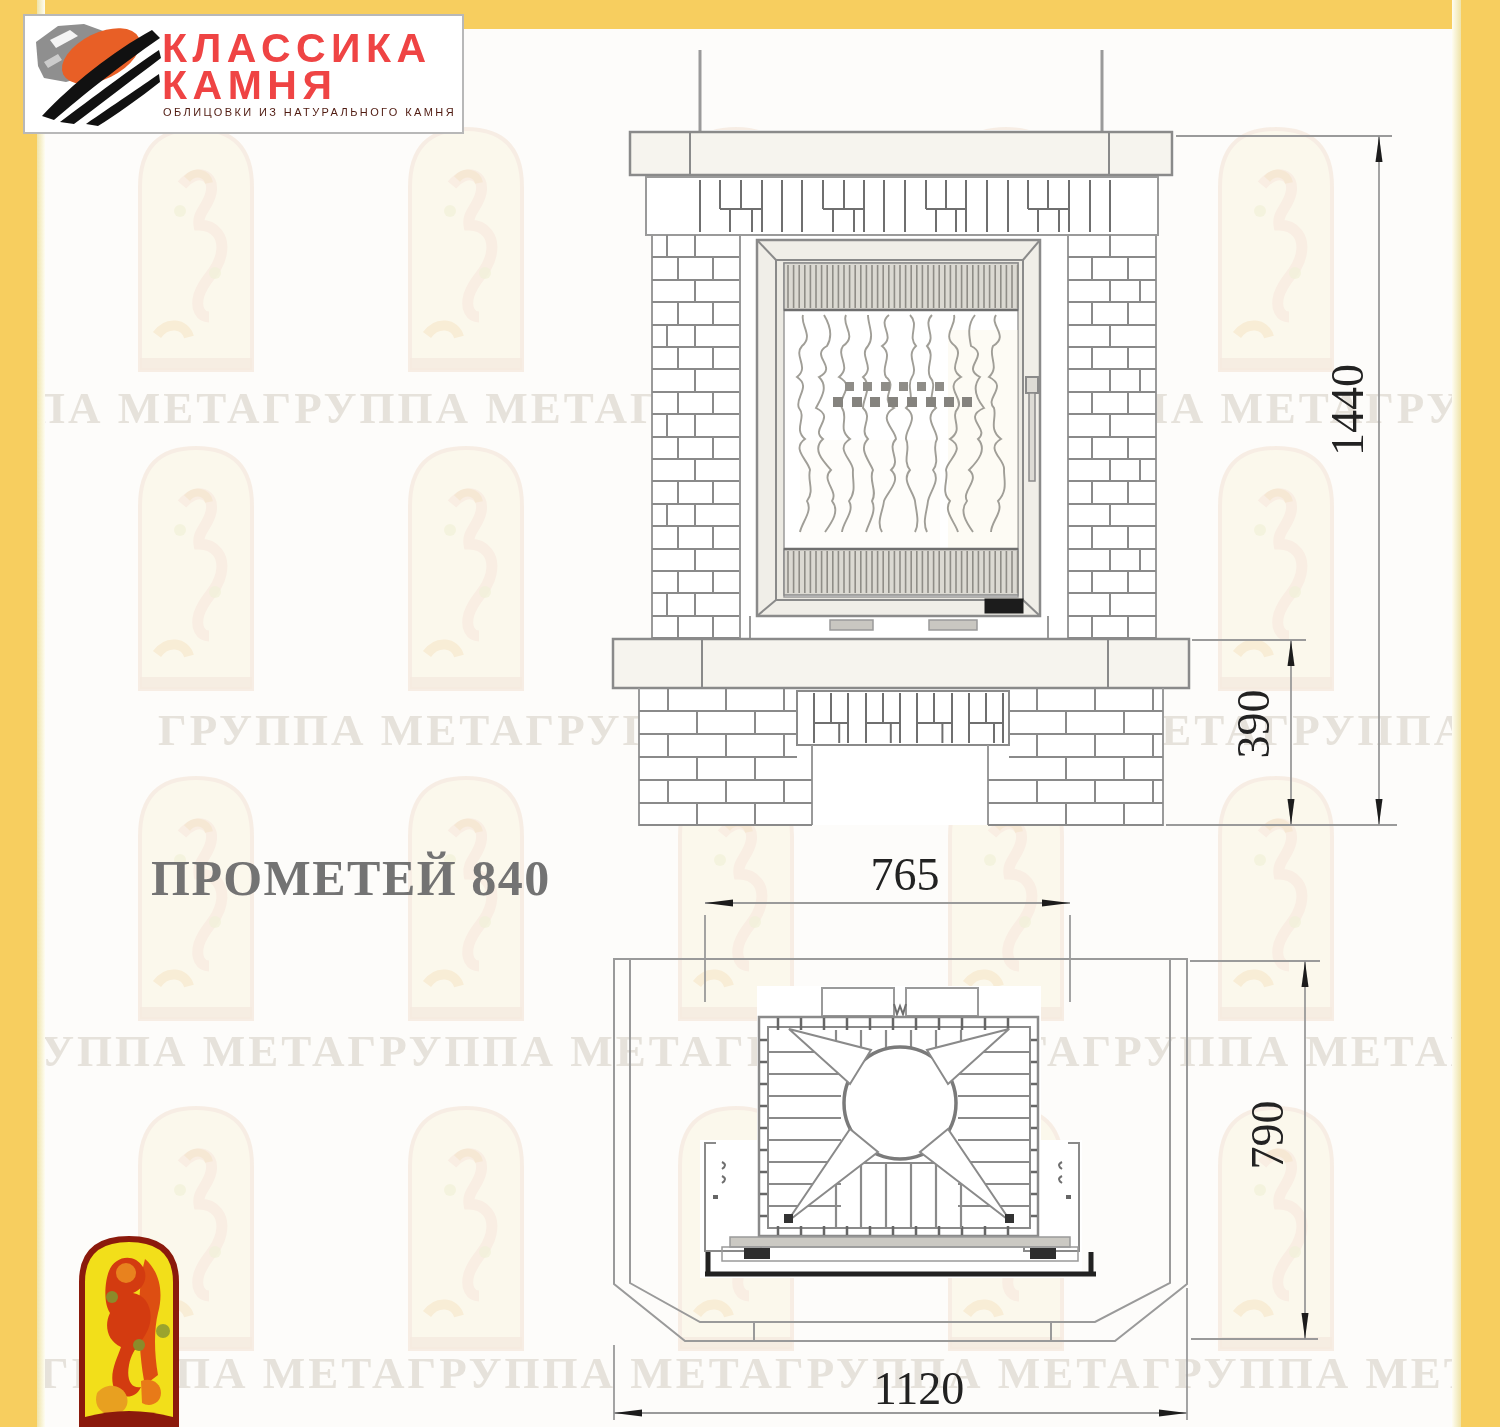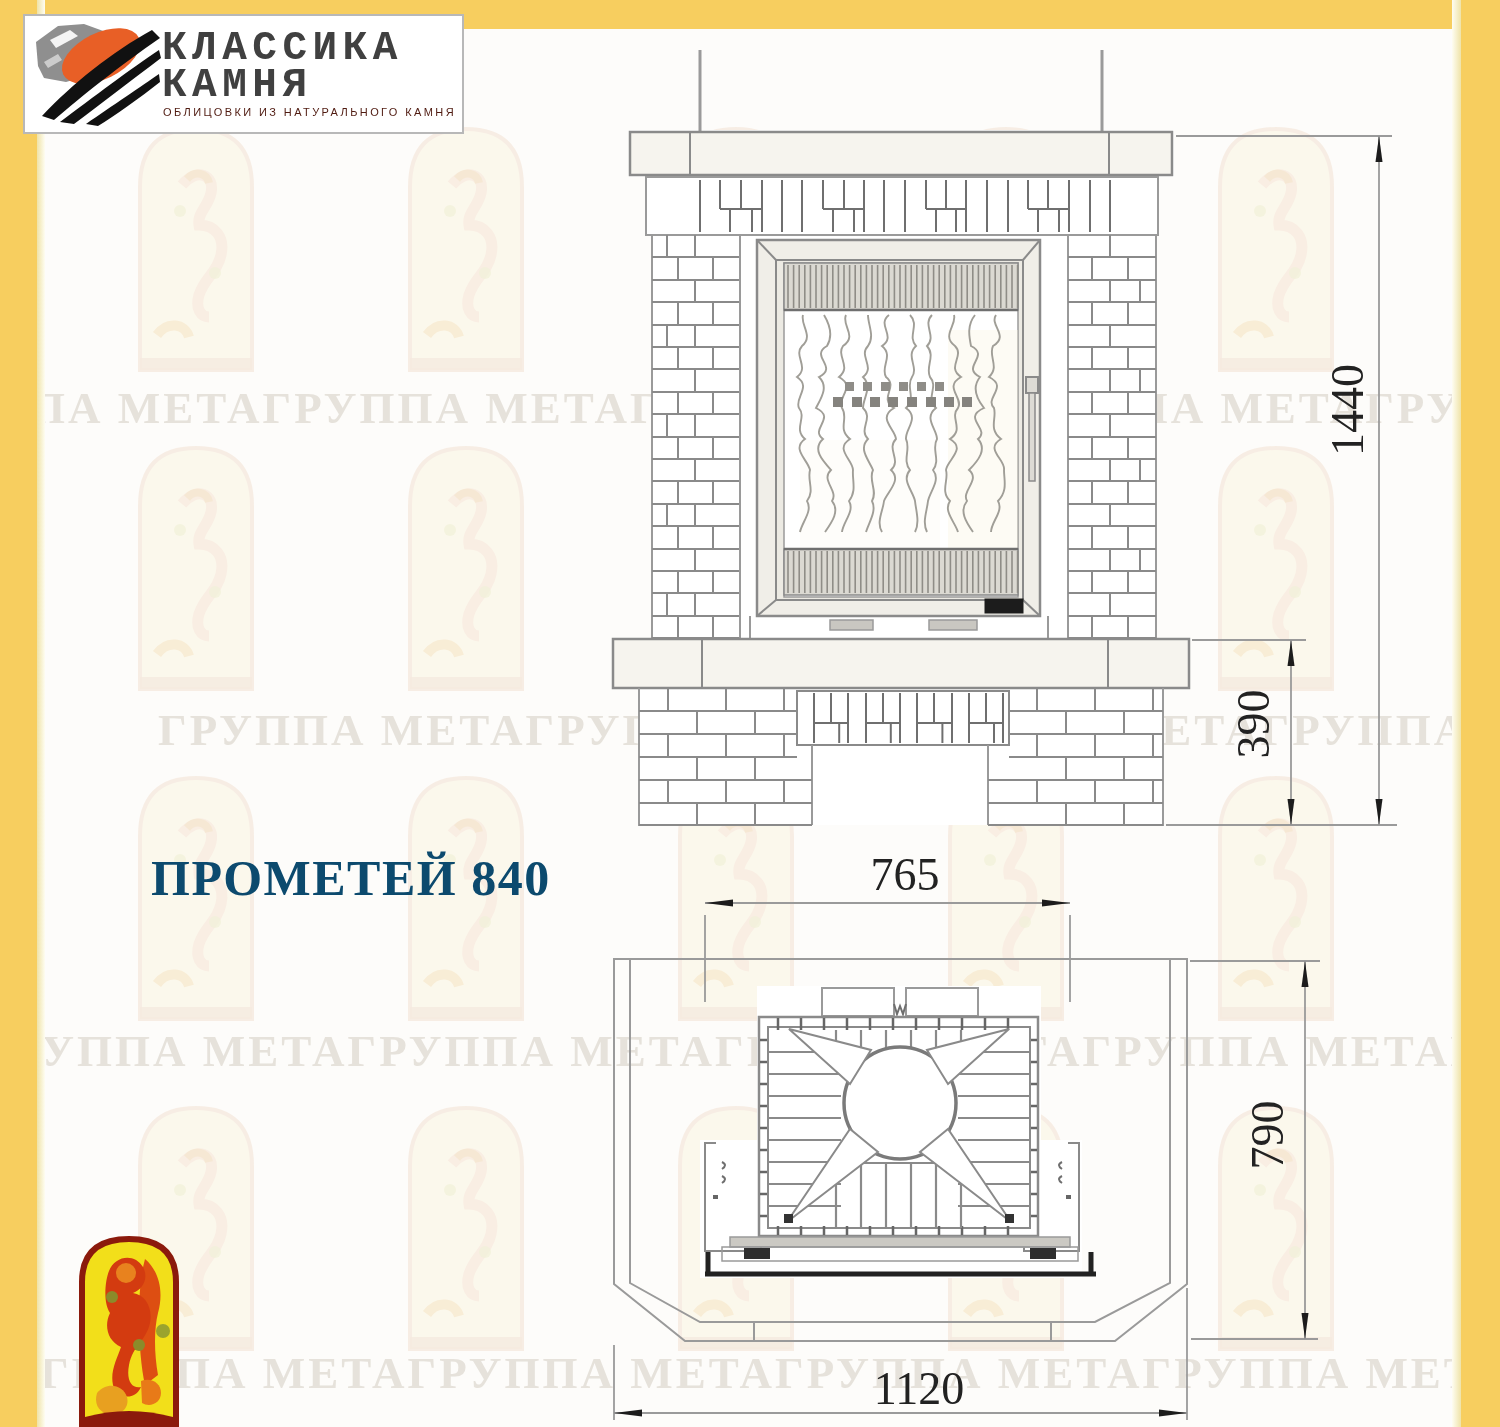--- a/index.html
+++ b/index.html
@@ -542,24 +542,24 @@
 <div style="position:absolute;left:23px;top:14px;width:441px;height:120px;background:#fff;border:2px solid #b8b8b8;box-sizing:border-box"></div>
     <svg width="470" height="140" viewBox="0 0 470 140" style="position:absolute;left:0;top:0">
       <path d="M38,66 L36,42 L58,26 L84,24 L106,32 L110,52 L100,72 L66,82 L44,78 Z" fill="#8f8f8f"></path>
       <path d="M50,40 L70,30 L78,36 L56,48 Z" fill="#fff" opacity="0.9"></path>
       <path d="M44,62 L58,54 L62,60 L48,68 Z" fill="#fff" opacity="0.55"></path>
       <ellipse cx="101" cy="56" rx="42" ry="23" transform="rotate(-26 101 56)" fill="#E85F26"></ellipse>
       <path d="M42,116 C72,84 112,52 152,30 L160,38 C122,64 82,96 54,120 Z" fill="#111"></path>
       <path d="M60,122 C92,98 132,68 159,50 L161,58 C132,80 98,106 74,124 Z" fill="#111"></path>
       <path d="M86,124 C112,106 142,86 159,74 L160,82 C140,98 114,116 98,126 Z" fill="#111"></path>
     </svg>
-    <div style="position:absolute;left:162px;top:30px;width:310px;font-family:Liberation Mono, monospace;font-size:41px;line-height:37px;letter-spacing:5.5px;color:#404040;font-weight:bold">КЛАССИКА<br>КАМНЯ</div>
+    <div style="position:absolute;left:162px;top:30px;width:310px;font-family:Liberation Sans, sans-serif;font-size:41px;line-height:37px;letter-spacing:5.5px;color:#ef4444;font-weight:bold">КЛАССИКА<br>КАМНЯ</div>
     <div style="position:absolute;left:163px;top:106px;font-family:'Liberation Sans',sans-serif;font-size:11px;font-weight:normal;letter-spacing:2.4px;color:#4f1a10">ОБЛИЦОВКИ ИЗ НАТУРАЛЬНОГО КАМНЯ</div>
 
-<div style="position:absolute;left:151px;top:849px;font-family:'Liberation Serif',serif;font-weight:bold;font-size:50px;letter-spacing:1.5px;color:#0c4a6e">ПРОМЕТЕЙ 840</div>
+<div style="position:absolute;left:151px;top:849px;font-family:'Liberation Serif',serif;font-weight:bold;font-size:50px;letter-spacing:1.5px;color:#737373">ПРОМЕТЕЙ 840</div>
 <svg width="100" height="194" viewBox="0 0 100 194" style="position:absolute;left:79px;top:1233px">
 
 <g>
  <path d="M3,194 L3,49 Q3,6 50,6 Q97,6 97,49 L97,194 Z" fill="#F2DF1A" stroke="#8B1A0C" stroke-width="6"></path>
  <path d="M66,26 C80,38 85,58 79,80 C75,96 75,120 79,142 L66,152 C59,120 57,58 66,26 Z" fill="#DD4E12"></path>
  <path d="M30,38 C36,22 56,20 64,34 C70,45 64,56 54,60 C66,62 74,74 71,90 C67,108 54,112 50,132 C47,148 53,156 62,154 C56,168 38,166 34,152 C31,138 38,126 42,114 C28,108 25,92 31,80 C24,70 26,48 30,38 Z" fill="#D33B10"></path>
  <circle cx="47" cy="40" r="10" fill="#E8821E"></circle>
  <circle cx="33" cy="64" r="6" fill="#8B8B2A"></circle>
  <circle cx="60" cy="112" r="6" fill="#8B8B2A"></circle>
  <circle cx="84" cy="98" r="7" fill="#9BA32E"></circle>

